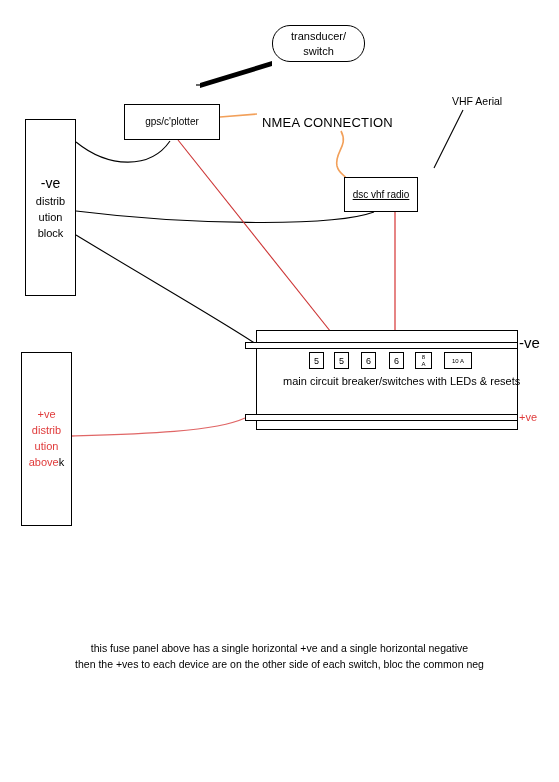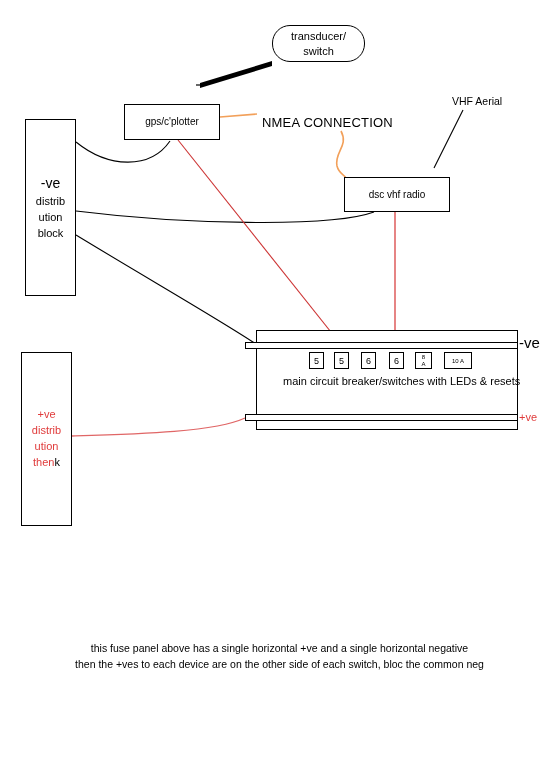--- a/index.html
+++ b/index.html
@@ -59,22 +59,23 @@
   #gps-box {
     left: 124px;
     top: 104px;
     width: 96px;
     height: 36px;
   }
   
   #radio-box {
     left: 344px;
     top: 177px;
-    width: 106px;
+    width: 74px;
     height: 35px;
+    text-decoration: underline;
   }
   
   #neg-block {
     left: 25px;
     top: 119px;
     width: 51px;
     height: 177px;
     flex-direction: column;
     justify-content: center;
     font-size: 11px;
@@ -242,21 +243,21 @@
     <span class="big">-ve</span>
     <span>distrib</span>
     <span>ution</span>
     <span>block</span>
   </div>
 
   <div class="box" id="pos-block">
     <span>+ve</span>
     <span>distrib</span>
     <span>ution</span>
-    <span><span>then</span><span class="tail">k</span></span>
+    <span><span>above</span><span class="tail">k</span></span>
   </div>
 
   <div id="panel"></div>
 
   <div class="busbar" id="neg-bus"></div>
   <div class="busbar" id="pos-bus"></div>
 
   <div class="label" id="neg-bus-label">-ve</div>
   <div class="label" id="pos-bus-label">+ve</div>
 

